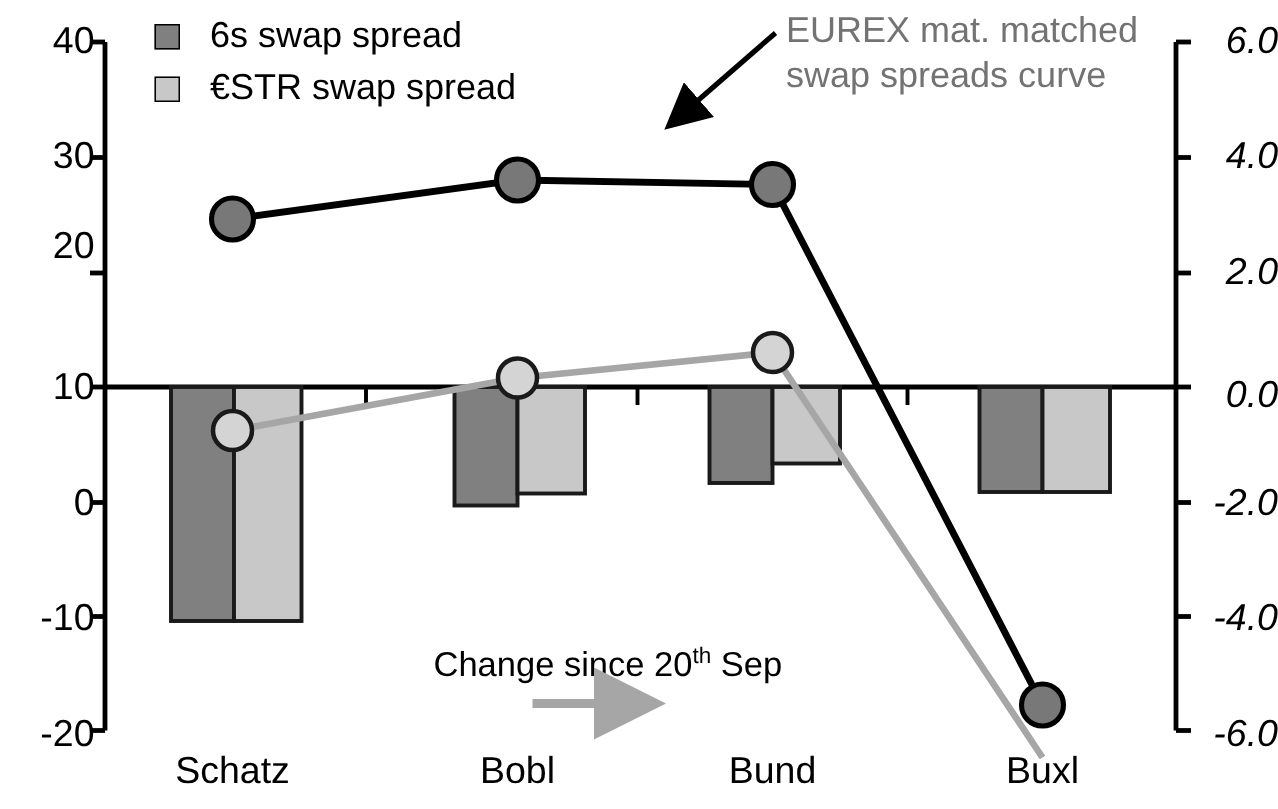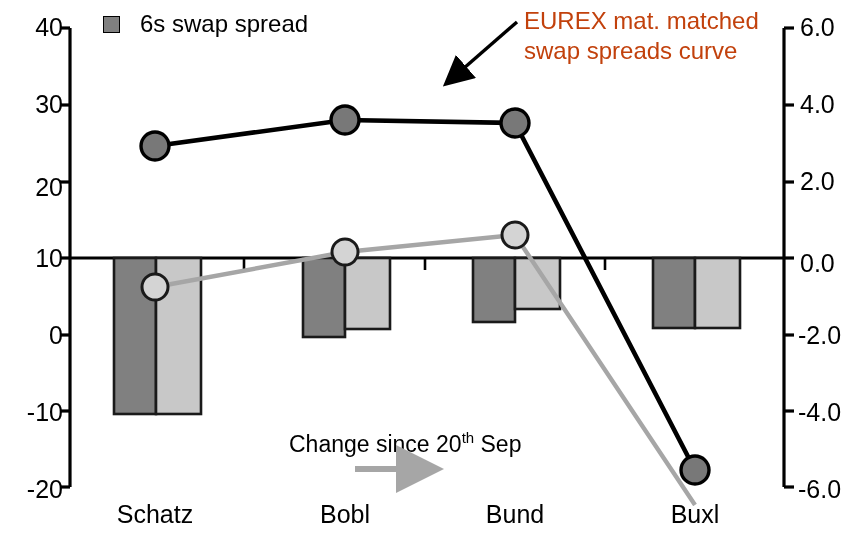--- a/index.html
+++ b/index.html
@@ -1,36 +1,36 @@
 <!DOCTYPE html>
 <html><head>
 <meta charset="utf-8">
 <style>
   html,body{margin:0;padding:0;background:#ffffff;}
   body{width:852px;height:539px;overflow:hidden;font-family:"Liberation Sans",sans-serif;}
   #chart-root{position:relative;width:840px;height:539px;background:#ffffff;}
   .axis-label{position:absolute;font-size:25px;color:#000;line-height:1;white-space:nowrap;}
   .ylabel-left{text-align:right;}
-  .ylabel-right{text-align:left;}
+  .ylabel-right{text-align:right;font-style:italic;}
   .xlabel{position:absolute;font-size:25px;color:#000;text-align:center;white-space:nowrap;}
   .legend-item{position:absolute;display:flex;align-items:center;gap:20px;font-size:24px;color:#000;white-space:nowrap;}
   .legend-swatch{width:17px;height:17px;border:1.5px solid #000;box-sizing:border-box;display:inline-block;}
-  .anno{position:absolute;font-size:24px;color:#c2410c;line-height:1.12;white-space:nowrap;}
+  .anno{position:absolute;font-size:24px;color:#737373;line-height:1.12;white-space:nowrap;}
   .anno-change{position:absolute;font-size:23px;color:#000;white-space:nowrap;}
   .anno-change sup{font-size:15px;vertical-align:super;}
   svg{position:absolute;left:0;top:0;}
 </style>
 </head>
 <body>
 
 <div id="chart-root">
 
   <div class="axis-label ylabel-left" style="left:8px;top:15px;width:55px;">40</div>
   <div class="axis-label ylabel-left" style="left:8px;top:92px;width:55px;">30</div>
-  <div class="axis-label ylabel-left" style="left:8px;top:175px;width:55px;">20</div>
+  <div class="axis-label ylabel-left" style="left:8px;top:152px;width:55px;">20</div>
   <div class="axis-label ylabel-left" style="left:8px;top:246px;width:55px;">10</div>
   <div class="axis-label ylabel-left" style="left:8px;top:323px;width:55px;">0</div>
   <div class="axis-label ylabel-left" style="left:8px;top:400px;width:55px;">-10</div>
   <div class="axis-label ylabel-left" style="left:8px;top:477px;width:55px;">-20</div>
 
   <div class="axis-label ylabel-right" style="left:800px;top:15px;width:52px;">6.0</div>
   <div class="axis-label ylabel-right" style="left:800px;top:92px;width:52px;">4.0</div>
   <div class="axis-label ylabel-right" style="left:800px;top:169px;width:52px;">2.0</div>
   <div class="axis-label ylabel-right" style="left:800px;top:251px;width:52px;">0.0</div>
   <div class="axis-label ylabel-right" style="left:798px;top:323px;width:54px;">-2.0</div>
@@ -38,20 +38,24 @@
   <div class="axis-label ylabel-right" style="left:798px;top:477px;width:54px;">-6.0</div>
 
   <div class="xlabel" style="left:95px;top:500px;width:120px;">Schatz</div>
   <div class="xlabel" style="left:290px;top:500px;width:110px;">Bobl</div>
   <div class="xlabel" style="left:640px;top:500px;width:110px;">Buxl</div>
   <div class="xlabel" style="left:460px;top:500px;width:110px;">Bund</div>
 
   <div class="legend-item" style="left:103px;top:10px;">
     <span class="legend-swatch" style="background:#808080;"></span>
     <span>6s swap spread</span>
+  </div>
+  <div class="legend-item" style="left:103px;top:45px;">
+    <span class="legend-swatch" style="background:#c8c8c8;"></span>
+    <span>€STR swap spread</span>
   </div>
 
   <div class="anno" style="left:524px;top:8px;">EUREX mat. matched</div>
   <div class="anno" style="left:524px;top:38px;">swap spreads curve</div>
 
   <div class="anno-change" style="left:289px;top:429px;">
     <span>Change since 20</span><sup>th</sup><span> Sep</span>
   </div>
 
   <svg width="852" height="539">

